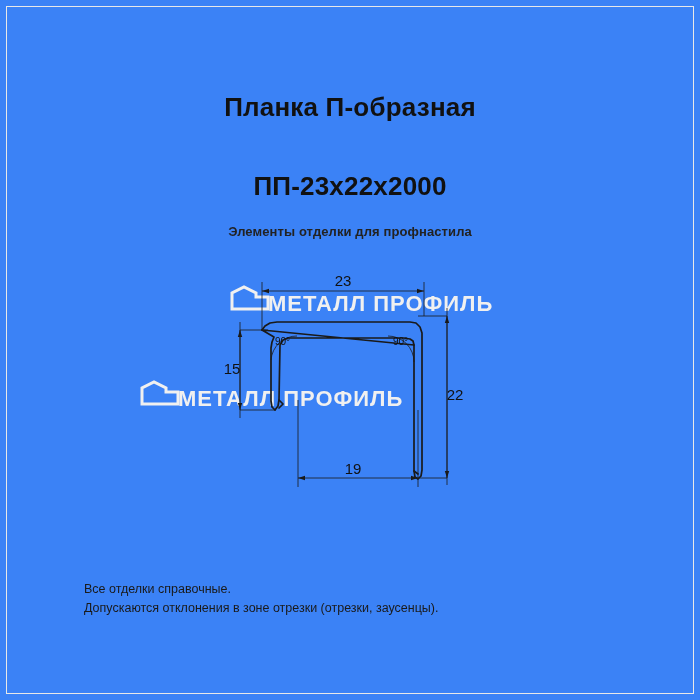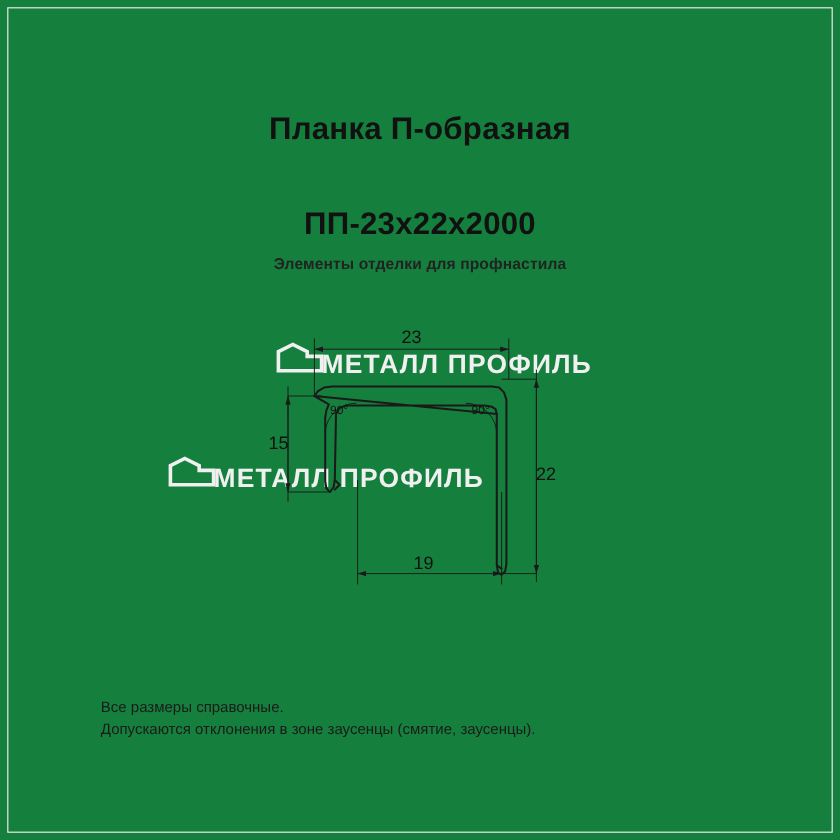--- a/index.html
+++ b/index.html
@@ -11,21 +11,21 @@
     width: 700px;
     height: 700px;
     font-family: "Liberation Sans", sans-serif;
     color: #1a1a1a;
     position: relative;
     overflow: hidden;
   }
   #page {
     position: absolute;
     inset: 0;
-    background: #15803d;
+    background: #3b82f6;
   }
   .frame {
     position: absolute;
     left: 6px;
     top: 6px;
     width: 688px;
     height: 688px;
     border: 1px solid #e8e8e8;
     box-sizing: border-box;
     pointer-events: none;
@@ -49,21 +49,21 @@
     font-weight: bold;
     letter-spacing: 0.2px;
     line-height: 32px;
     color: #111111;
     margin-top: 48px;
   }
   .subtitle {
     font-size: 13px;
     font-weight: bold;
     color: #222222;
-    margin-top: 10px;
+    margin-top: 22px;
     letter-spacing: 0.1px;
   }
   .drawing {
     position: absolute;
     left: 0;
     top: 0;
     width: 700px;
     height: 700px;
   }
   .notes {
@@ -214,17 +214,17 @@
     <text class="ang-text" x="393" y="345">90°</text>
 
     <text class="dim-text" x="343" y="286" text-anchor="middle">23</text>
     <text class="dim-text" x="232" y="374" text-anchor="middle">15</text>
     <text class="dim-text" x="455" y="400" text-anchor="middle">22</text>
     <text class="dim-text" x="353" y="474" text-anchor="middle">19</text>
 
   </svg>
 
   <div class="notes">
-    <div>Все размеры справочные.</div>
-    <div>Допускаются отклонения в зоне заусенцы (смятие, заусенцы).</div>
+    <div>Все отделки справочные.</div>
+    <div>Допускаются отклонения в зоне отрезки (отрезки, заусенцы).</div>
   </div>
 
 </div>
 
 </body></html>

